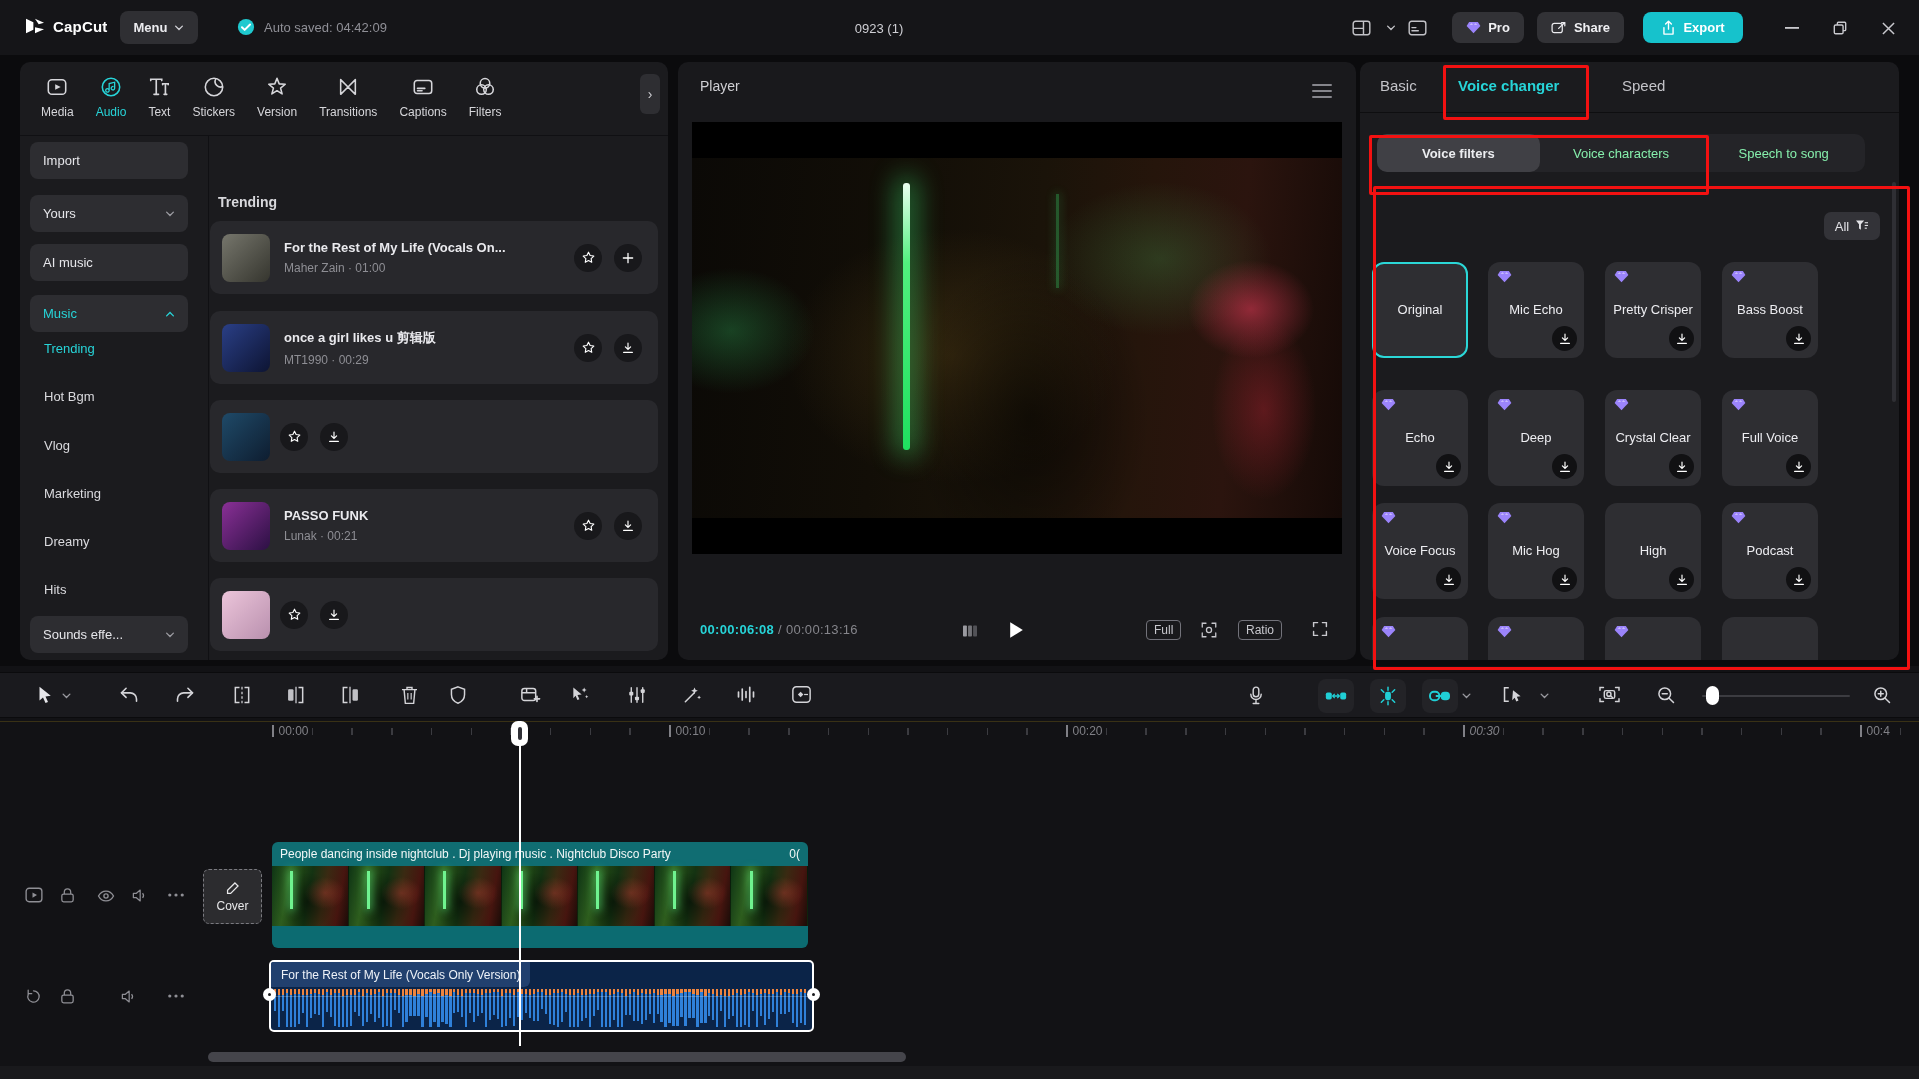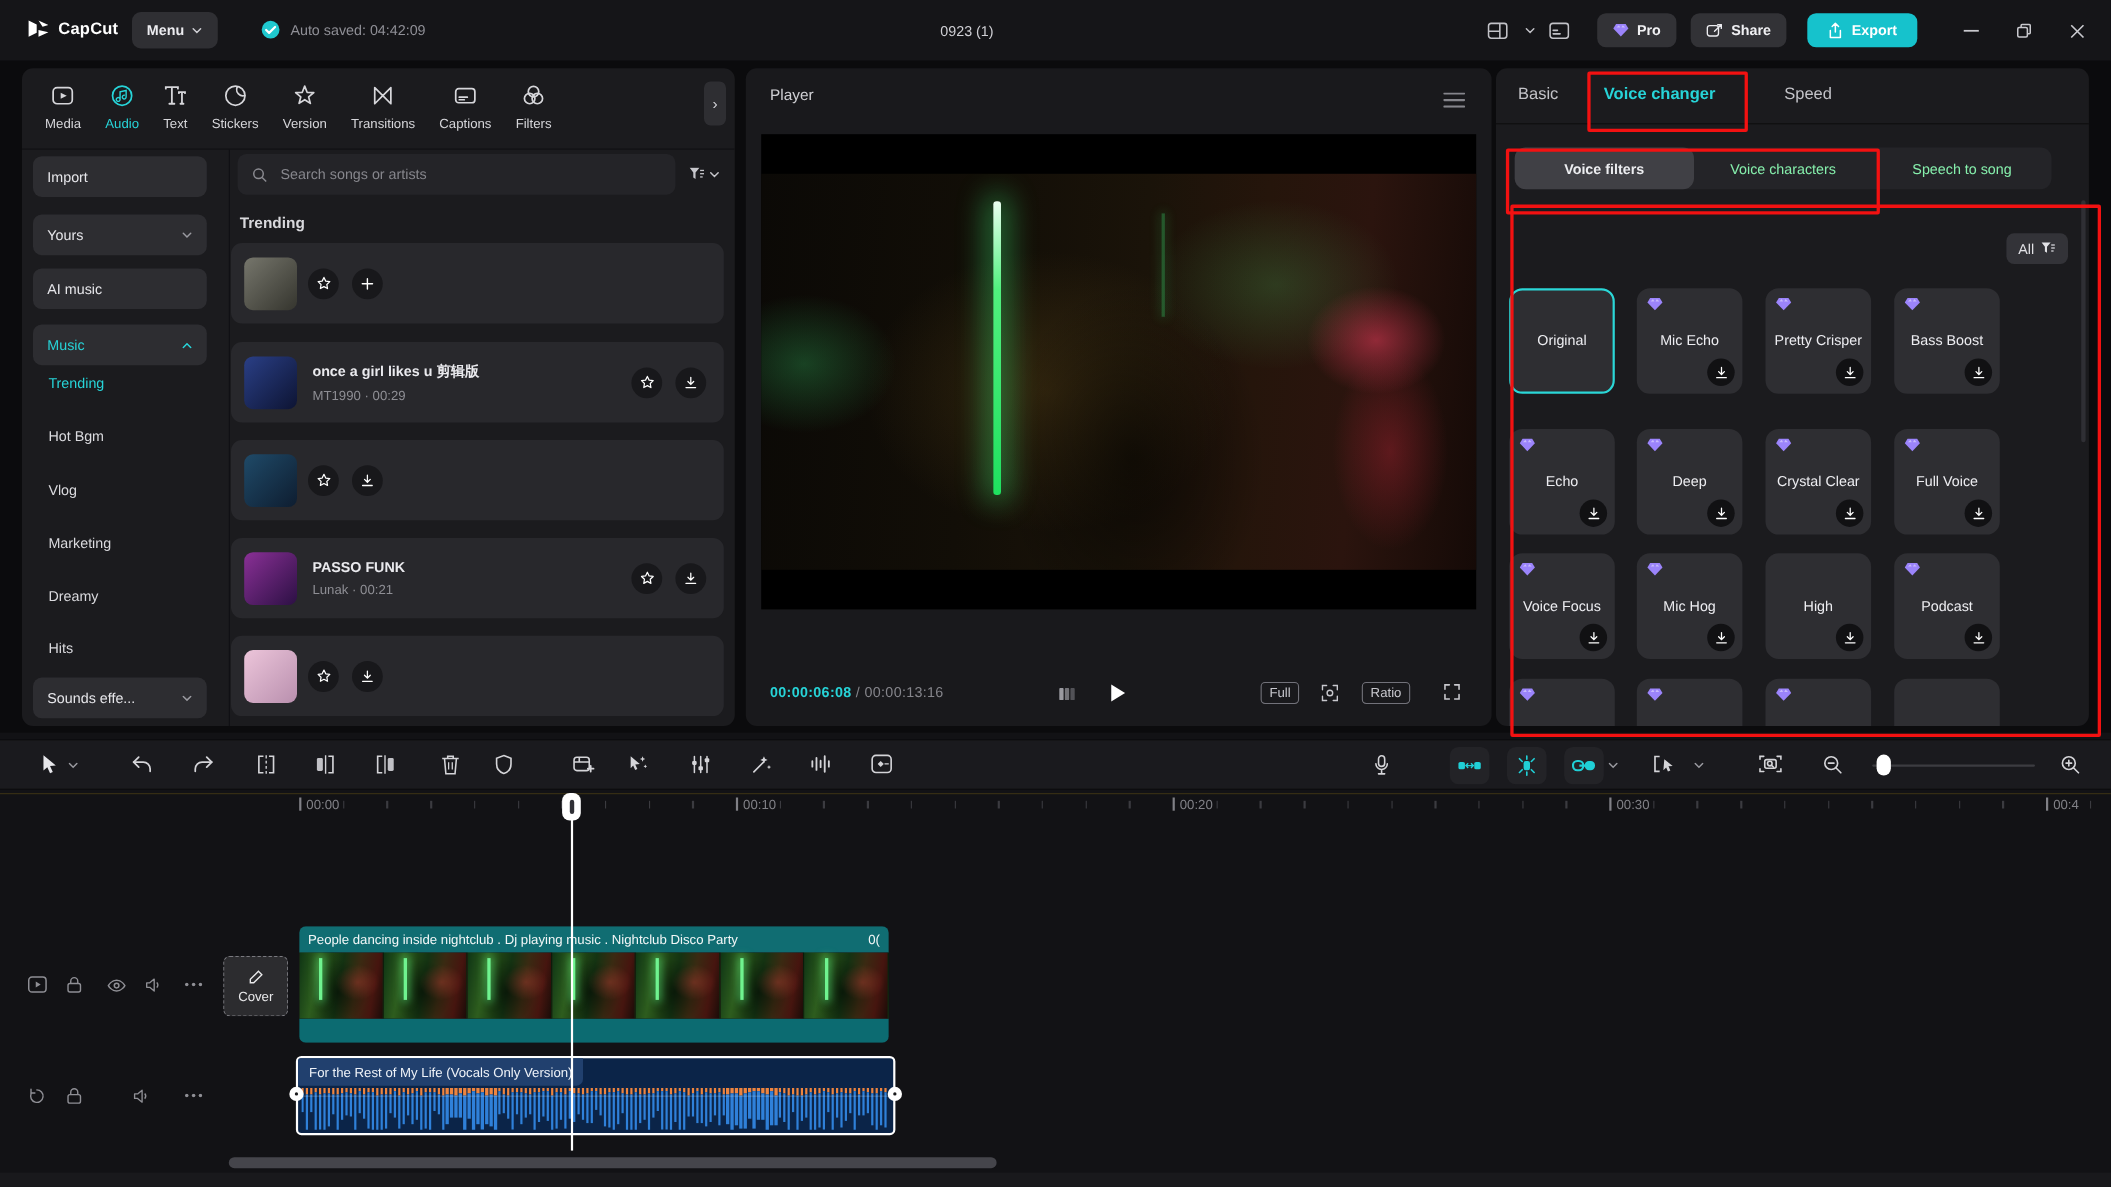--- a/index.html
+++ b/index.html
@@ -362,46 +362,28 @@
         <span>Sounds effe...</span>
         <span style="color:#9a9aa0;">
             <svg width="10" height="6" viewBox="0 0 12 8" fill="none" stroke="currentColor" stroke-width="1.8" stroke-linecap="round">
               <path d="M1.5 1.5L6 6l4.5-4.5"></path>
             </svg>
           </span>
         </div>
     </div>
 
     <div id="list-area">
-      <div id="search-row">
-        <div id="search-box">
-          <span>
-              <svg width="16" height="16" viewBox="0 0 24 24" fill="none" stroke="#8b8b91" stroke-width="2">
-                <circle cx="10.5" cy="10.5" r="6.5"></circle>
-                <path d="M15.5 15.5L21 21"></path>
-              </svg>
-            </span>
-          <input type="text" placeholder="Search songs or artists" style="">
-        </div>
-        <span style="display:flex;align-items:center;gap:4px;color:#c6c6cb;">
-          <svg width="15" height="13" viewBox="0 0 24 22" fill="#c6c6cb">
-              <path d="M1 1h15l-6 7v10l-3.5-2.3V8z"></path>
-              <rect x="17" y="4" width="6" height="2"></rect>
-              <rect x="17" y="9" width="6" height="2"></rect>
-              <rect x="17" y="14" width="4" height="2"></rect>
-            </svg>
-          <svg width="9" height="6" viewBox="0 0 12 8" fill="none" stroke="#c6c6cb" stroke-width="1.8" stroke-linecap="round">
-              <path d="M1.5 1.5L6 6l4.5-4.5"></path>
-            </svg>
-        </span>
-      </div>
       <div id="trending-title">Trending</div>
       <div id="song-list">
           <div class="song-row" style="top:85px;">
     <div class="song-art" style="background:linear-gradient(135deg,#76766c,#35352e);"></div>
+    <div class="song-txt">
+      <div class="song-title">For the Rest of My Life (Vocals On...</div>
+      <div class="song-meta">Maher Zain · 01:00</div>
+    </div>
     <div class="song-acts">
       <span class="circ">
                 <span>
                   <svg width="15" height="15" viewBox="0 0 24 24" fill="none" stroke="#fff" stroke-width="1.8" stroke-linejoin="round">
                     <path d="M12 3.5l2.6 5.4 5.9.8-4.3 4.1 1 5.9-5.2-2.8-5.2 2.8 1-5.9L3.5 9.7l5.9-.8z"></path>
                   </svg>
                 </span>
               </span>
       <span class="circ">
                 <span>
@@ -962,21 +944,21 @@
       </div>
       <div class="rtick" style="left:1105.7px;"></div>
       <div class="rtick" style="left:1145.4px;"></div>
       <div class="rtick" style="left:1185.1px;"></div>
       <div class="rtick" style="left:1224.8000000000002px;"></div>
       <div class="rtick" style="left:1264.5px;"></div>
       <div class="rtick" style="left:1304.2px;"></div>
       <div class="rtick" style="left:1343.9px;"></div>
       <div class="rtick" style="left:1383.6000000000001px;"></div>
       <div class="rtick" style="left:1423.3000000000002px;"></div>
-      <div class="rlab" style="left:1463px;">
+      <div class="rlab" style="left:1463px;font-style:italic;">
       <span class="bar"></span>
         <span>00:30</span>
       </div>
       <div class="rtick" style="left:1502.7px;"></div>
       <div class="rtick" style="left:1542.4px;"></div>
       <div class="rtick" style="left:1582.1000000000001px;"></div>
       <div class="rtick" style="left:1621.8000000000002px;"></div>
       <div class="rtick" style="left:1661.5px;"></div>
       <div class="rtick" style="left:1701.2px;"></div>
       <div class="rtick" style="left:1740.9px;"></div>

